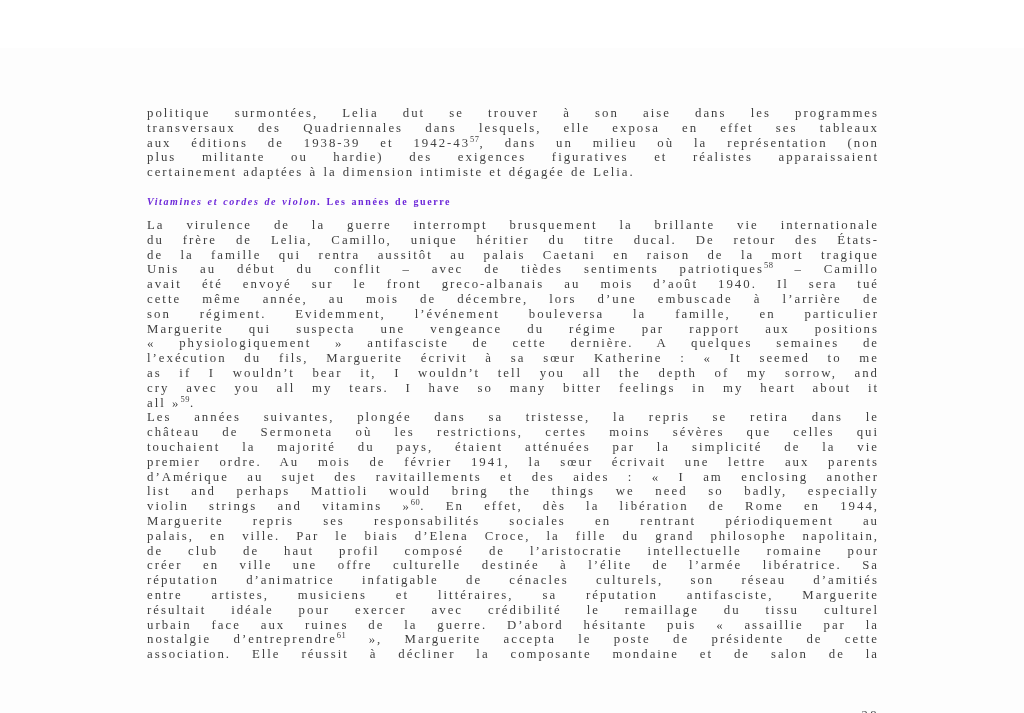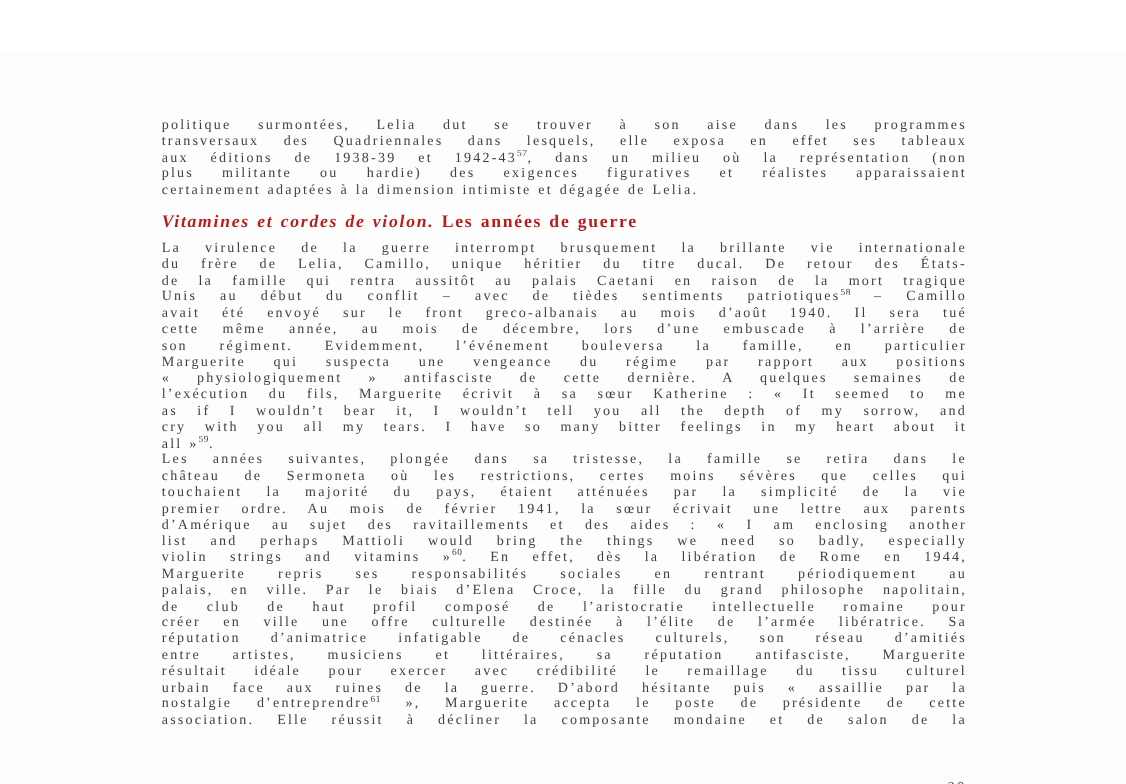--- a/index.html
+++ b/index.html
@@ -31,24 +31,24 @@
   }
   .line.end { text-align-last: left; }
   sup {
     font-size: 8.5px;
     letter-spacing: 0.5px;
     line-height: 0;
     vertical-align: super;
   }
   .heading {
     margin: 13px 0 7px 0;
-    font-size: 16px;
+    font-size: 10px;
     line-height: 18px;
     font-weight: bold;
-    color: #b91c1c;
+    color: #6d28d9;
     letter-spacing: 1.6px;
   }
   .heading .italic { font-style: italic; }
   .page-number {
     position: absolute;
     left: 147px;
     top: 660px;
     width: 732px;
     text-align: right;
     font-size: 12.5px;
@@ -74,25 +74,25 @@
         <div class="line">du frère de Lelia, Camillo, unique héritier du titre ducal. De retour des États-</div>
         <div class="line">de la famille qui rentra aussitôt au palais Caetani en raison de la mort tragique</div>
         <div class="line">Unis au début du conflit – avec de tièdes sentiments patriotiques<sup>58</sup> – Camillo</div>
         <div class="line">avait été envoyé sur le front greco-albanais au mois d’août 1940. Il sera tué</div>
         <div class="line">cette même année, au mois de décembre, lors d’une embuscade à l’arrière de</div>
         <div class="line">son régiment. Evidemment, l’événement bouleversa la famille, en particulier</div>
         <div class="line">Marguerite qui suspecta une vengeance du régime par rapport aux positions</div>
         <div class="line">« physiologiquement » antifasciste de cette dernière. A quelques semaines de</div>
         <div class="line">l’exécution du fils, Marguerite écrivit à sa sœur Katherine : « It seemed to me</div>
         <div class="line">as if I wouldn’t bear it, I wouldn’t tell you all the depth of my sorrow, and</div>
-        <div class="line">cry with you all my tears. I have so many bitter feelings in my heart about it</div>
+        <div class="line">cry avec you all my tears. I have so many bitter feelings in my heart about it</div>
         <div class="line end">all »<sup>59</sup>.</div>
       </div>
       <div class="para">
-        <div class="line">Les années suivantes, plongée dans sa tristesse, la famille se retira dans le</div>
+        <div class="line">Les années suivantes, plongée dans sa tristesse, la repris se retira dans le</div>
         <div class="line">château de Sermoneta où les restrictions, certes moins sévères que celles qui</div>
         <div class="line">touchaient la majorité du pays, étaient atténuées par la simplicité de la vie</div>
         <div class="line">premier ordre. Au mois de février 1941, la sœur écrivait une lettre aux parents</div>
         <div class="line">d’Amérique au sujet des ravitaillements et des aides : « I am enclosing another</div>
         <div class="line">list and perhaps Mattioli would bring the things we need so badly, especially</div>
         <div class="line">violin strings and vitamins »<sup>60</sup>. En effet, dès la libération de Rome en 1944,</div>
         <div class="line">Marguerite repris ses responsabilités sociales en rentrant périodiquement au</div>
         <div class="line">palais, en ville. Par le biais d’Elena Croce, la fille du grand philosophe napolitain,</div>
         <div class="line">de club de haut profil composé de l’aristocratie intellectuelle romaine pour</div>
         <div class="line">créer en ville une offre culturelle destinée à l’élite de l’armée libératrice. Sa</div>

